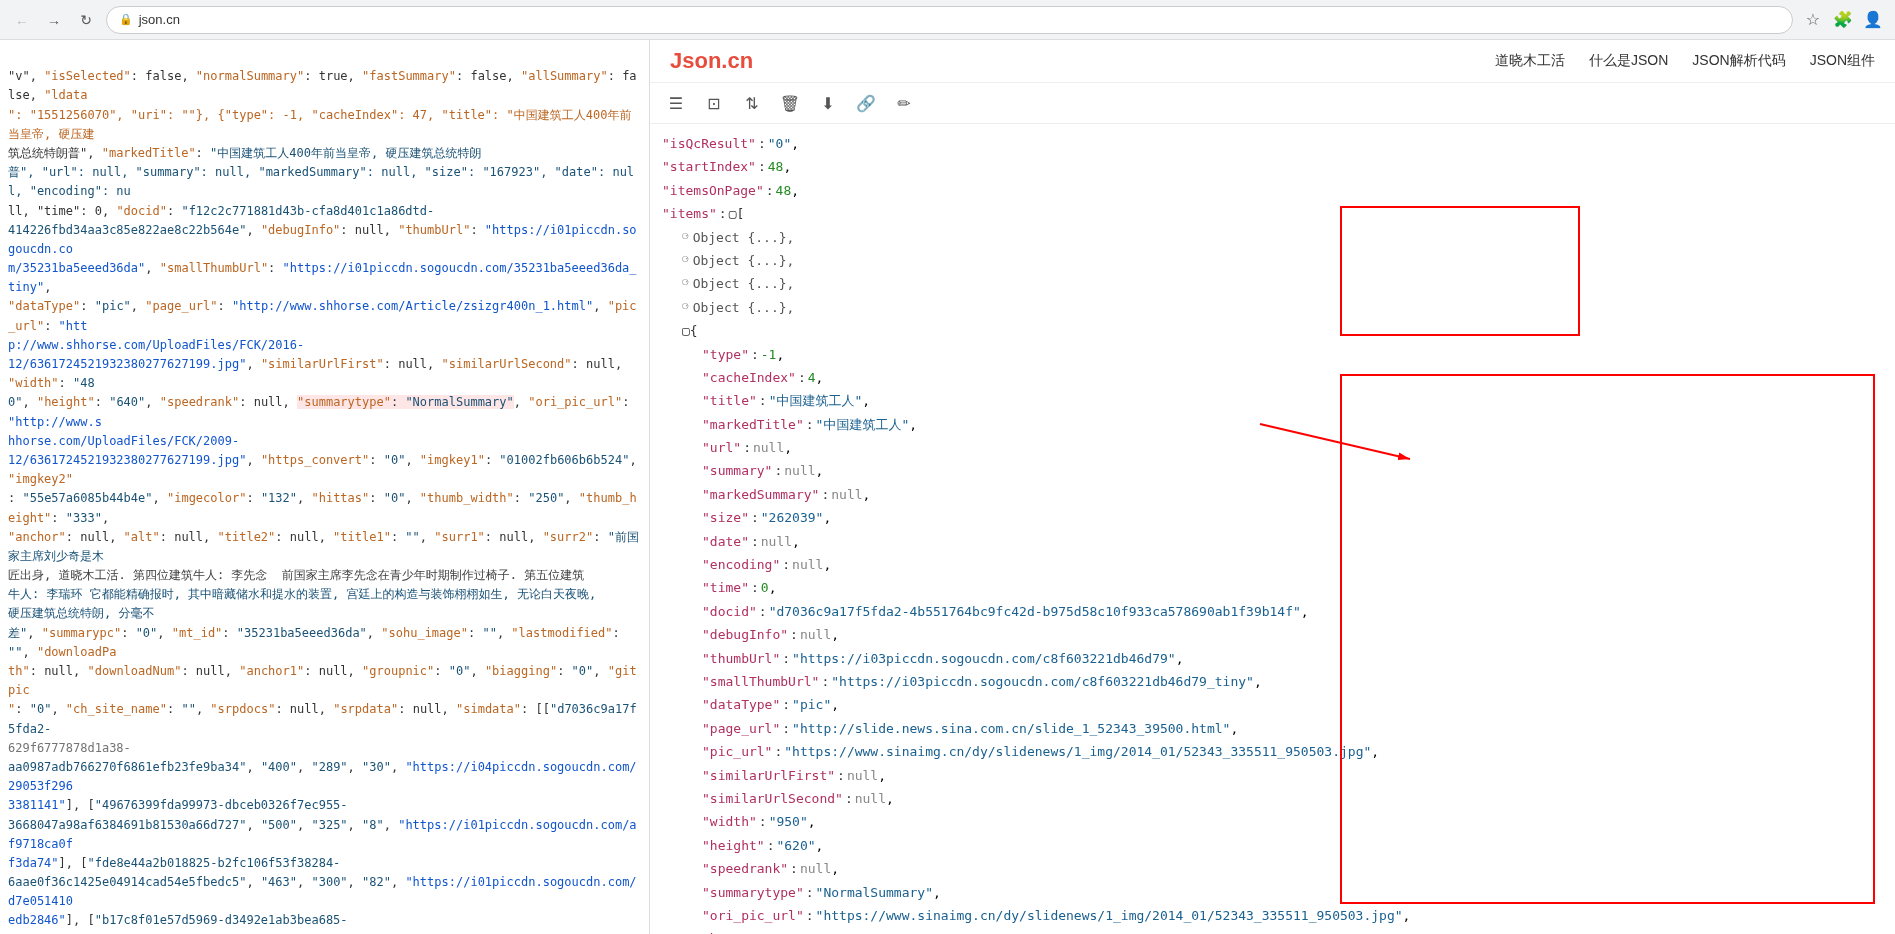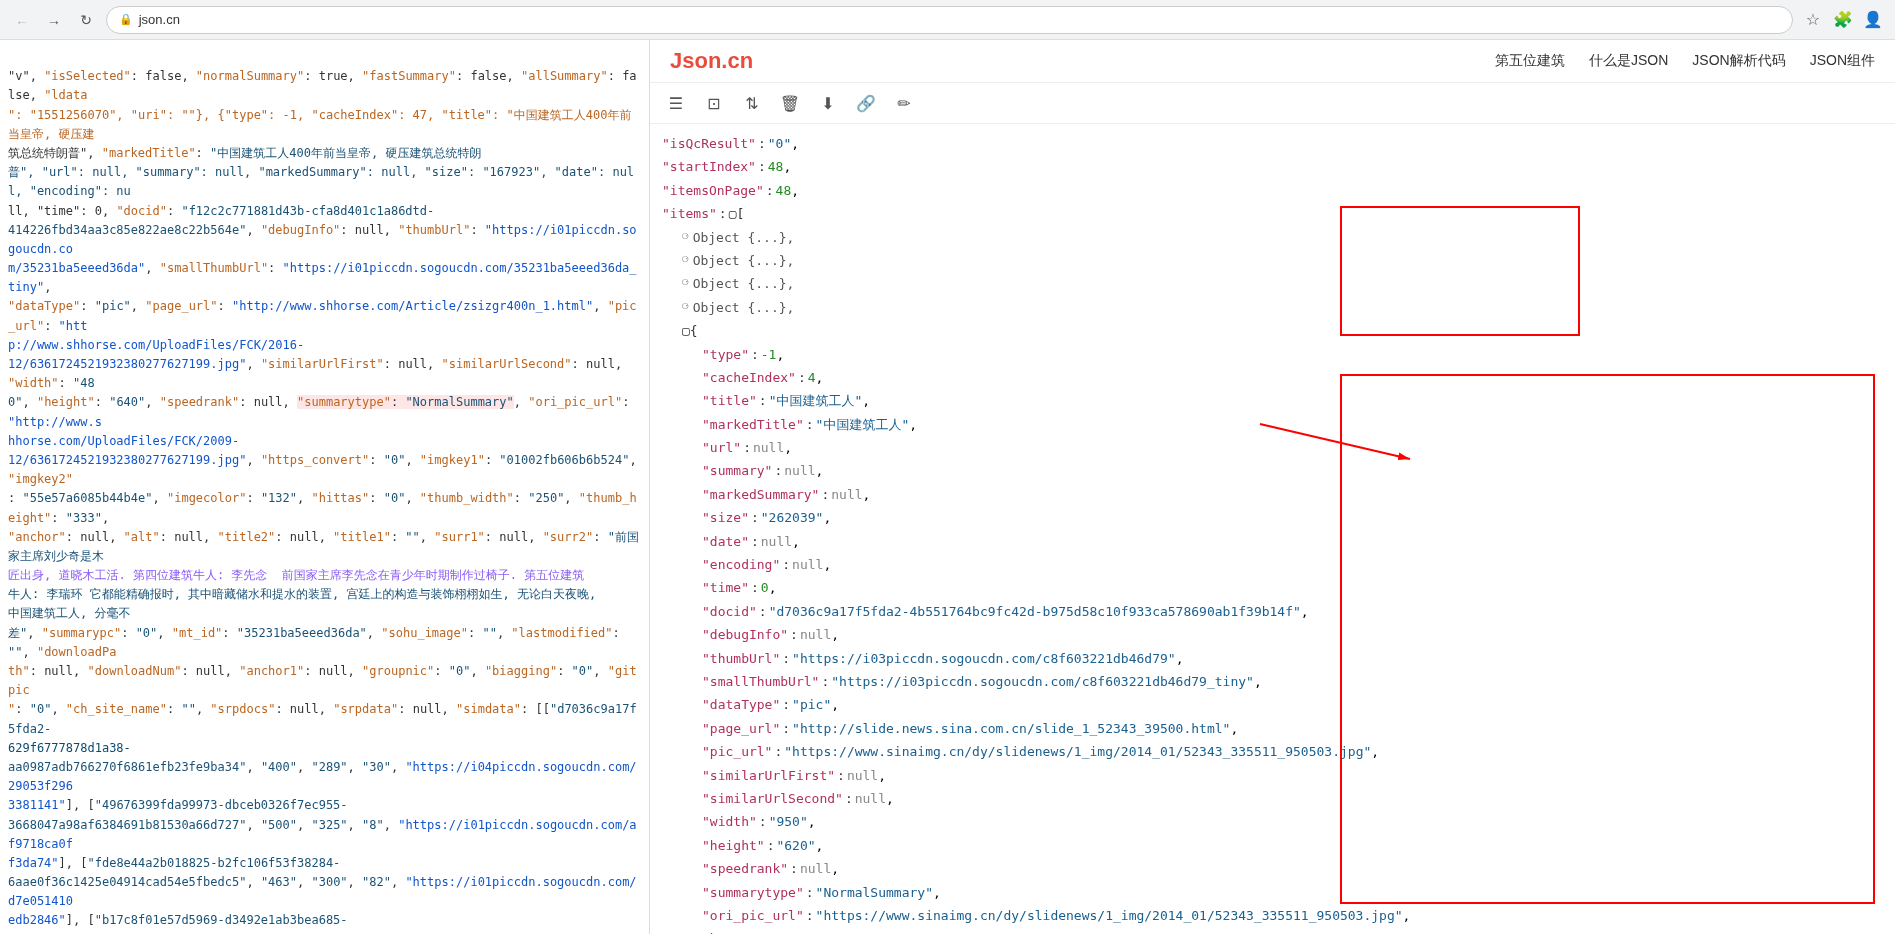--- a/index.html
+++ b/index.html
@@ -200,27 +200,27 @@
 <span style="color:#1a5276;">414226fbd34aa3c85e822ae8c22b564e"</span><span style="color:#333;">, </span><span style="color:#bb6622;">"debugInfo"</span><span style="color:#333;">: null, </span><span style="color:#bb6622;">"thumbUrl"</span><span style="color:#333;">: </span><a href="#" style="color:#1155cc;">"https://i01piccdn.sogoucdn.co</a>
 <a href="#" style="color:#1155cc;">m/35231ba5eeed36da"</a><span style="color:#333;">, </span><span style="color:#bb6622;">"smallThumbUrl"</span><span style="color:#333;">: </span><a href="#" style="color:#1155cc;">"https://i01piccdn.sogoucdn.com/35231ba5eeed36da_tiny"</a><span style="color:#333;">,</span>
 <span style="color:#bb6622;">"dataType"</span><span style="color:#333;">: </span><span style="color:#1a5276;">"pic"</span><span style="color:#333;">, </span><span style="color:#bb6622;">"page_url"</span><span style="color:#333;">: </span><a href="#" style="color:#1155cc;">"http://www.shhorse.com/Article/zsizgr400n_1.html"</a><span style="color:#333;">, </span><span style="color:#bb6622;">"pic_url"</span><span style="color:#333;">: </span><a href="#" style="color:#1155cc;">"htt</a>
 <a href="#" style="color:#1155cc;">p://www.shhorse.com/UploadFiles/FCK/2016-</a>
 <a href="#" style="color:#1155cc;">12/6361724521932380277627199.jpg"</a><span style="color:#333;">, </span><span style="color:#bb6622;">"similarUrlFirst"</span><span style="color:#333;">: null, </span><span style="color:#bb6622;">"similarUrlSecond"</span><span style="color:#333;">: null, </span><span style="color:#bb6622;">"width"</span><span style="color:#333;">: </span><span style="color:#1a5276;">"48</span>
 <span style="color:#1a5276;">0"</span><span style="color:#333;">, </span><span style="color:#bb6622;">"height"</span><span style="color:#333;">: </span><span style="color:#1a5276;">"640"</span><span style="color:#333;">, </span><span style="color:#bb6622;">"speedrank"</span><span style="color:#333;">: null, </span><span style="color:#bb6622; background:#ffe6e6;">"summarytype"</span><span style="color:#333; background:#ffe6e6;">: </span><span style="color:#1a5276; background:#ffe6e6;">"NormalSummary"</span><span style="color:#333;">, </span><span style="color:#bb6622;">"ori_pic_url"</span><span style="color:#333;">: </span><a href="#" style="color:#1155cc;">"http://www.s</a>
 <a href="#" style="color:#1155cc;">hhorse.com/UploadFiles/FCK/2009-</a>
 <a href="#" style="color:#1155cc;">12/6361724521932380277627199.jpg"</a><span style="color:#333;">, </span><span style="color:#bb6622;">"https_convert"</span><span style="color:#333;">: </span><span style="color:#1a5276;">"0"</span><span style="color:#333;">, </span><span style="color:#bb6622;">"imgkey1"</span><span style="color:#333;">: </span><span style="color:#1a5276;">"01002fb606b6b524"</span><span style="color:#333;">, </span><span style="color:#bb6622;">"imgkey2"</span>
 <span style="color:#333;">: </span><span style="color:#1a5276;">"55e57a6085b44b4e"</span><span style="color:#333;">, </span><span style="color:#bb6622;">"imgecolor"</span><span style="color:#333;">: </span><span style="color:#1a5276;">"132"</span><span style="color:#333;">, </span><span style="color:#bb6622;">"hittas"</span><span style="color:#333;">: </span><span style="color:#1a5276;">"0"</span><span style="color:#333;">, </span><span style="color:#bb6622;">"thumb_width"</span><span style="color:#333;">: </span><span style="color:#1a5276;">"250"</span><span style="color:#333;">, </span><span style="color:#bb6622;">"thumb_height"</span><span style="color:#333;">: </span><span style="color:#1a5276;">"333"</span><span style="color:#333;">,</span>
 <span style="color:#bb6622;">"anchor"</span><span style="color:#333;">: null, </span><span style="color:#bb6622;">"alt"</span><span style="color:#333;">: null, </span><span style="color:#bb6622;">"title2"</span><span style="color:#333;">: null, </span><span style="color:#bb6622;">"title1"</span><span style="color:#333;">: </span><span style="color:#1a5276;">""</span><span style="color:#333;">, </span><span style="color:#bb6622;">"surr1"</span><span style="color:#333;">: null, </span><span style="color:#bb6622;">"surr2"</span><span style="color:#333;">: </span><span style="color:#1a5276;">"前国家主席刘少奇是木</span>
-<span style="color:#8b5cf6;">匠出身, 道晓木工活. 第四位建筑牛人: 李先念  前国家主席李先念在青少年时期制作过椅子. 第五位建筑</span>
+<span style="color:#404040;">匠出身, 道晓木工活. 第四位建筑牛人: 李先念  前国家主席李先念在青少年时期制作过椅子. 第五位建筑</span>
 <span style="color:#1a5276;">牛人: 李瑞环 它都能精确报时, 其中暗藏储水和提水的装置, 宫廷上的构造与装饰栩栩如生, 无论白天夜晚,</span>
-<span style="color:#1a5276;">中国建筑工人, 分毫不</span>
+<span style="color:#1a5276;">硬压建筑总统特朗, 分毫不</span>
 <span style="color:#1a5276;">差"</span><span style="color:#333;">, </span><span style="color:#bb6622;">"summarypc"</span><span style="color:#333;">: </span><span style="color:#1a5276;">"0"</span><span style="color:#333;">, </span><span style="color:#bb6622;">"mt_id"</span><span style="color:#333;">: </span><span style="color:#1a5276;">"35231ba5eeed36da"</span><span style="color:#333;">, </span><span style="color:#bb6622;">"sohu_image"</span><span style="color:#333;">: </span><span style="color:#1a5276;">""</span><span style="color:#333;">, </span><span style="color:#bb6622;">"lastmodified"</span><span style="color:#333;">: </span><span style="color:#1a5276;">""</span><span style="color:#333;">, </span><span style="color:#bb6622;">"downloadPa</span>
 <span style="color:#bb6622;">th"</span><span style="color:#333;">: null, </span><span style="color:#bb6622;">"downloadNum"</span><span style="color:#333;">: null, </span><span style="color:#bb6622;">"anchor1"</span><span style="color:#333;">: null, </span><span style="color:#bb6622;">"groupnic"</span><span style="color:#333;">: </span><span style="color:#1a5276;">"0"</span><span style="color:#333;">, </span><span style="color:#bb6622;">"biagging"</span><span style="color:#333;">: </span><span style="color:#1a5276;">"0"</span><span style="color:#333;">, </span><span style="color:#bb6622;">"gitpic</span>
 <span style="color:#bb6622;">"</span><span style="color:#333;">: </span><span style="color:#1a5276;">"0"</span><span style="color:#333;">, </span><span style="color:#bb6622;">"ch_site_name"</span><span style="color:#333;">: </span><span style="color:#1a5276;">""</span><span style="color:#333;">, </span><span style="color:#bb6622;">"srpdocs"</span><span style="color:#333;">: null, </span><span style="color:#bb6622;">"srpdata"</span><span style="color:#333;">: null, </span><span style="color:#bb6622;">"simdata"</span><span style="color:#333;">: [[</span><span style="color:#1a5276;">"d7036c9a17f5fda2-</span>
-<span style="color:#0c4a6e;">629f6777878d1a38-</span>
+<span style="color:#737373;">629f6777878d1a38-</span>
 <span style="color:#1a5276;">aa0987adb766270f6861efb23fe9ba34"</span><span style="color:#333;">, </span><span style="color:#1a5276;">"400"</span><span style="color:#333;">, </span><span style="color:#1a5276;">"289"</span><span style="color:#333;">, </span><span style="color:#1a5276;">"30"</span><span style="color:#333;">, </span><a href="#" style="color:#1155cc;">"https://i04piccdn.sogoucdn.com/29053f296</a>
 <a href="#" style="color:#1155cc;">3381141"</a><span style="color:#333;">], [</span><span style="color:#1a5276;">"49676399fda99973-dbceb0326f7ec955-</span>
 <span style="color:#1a5276;">3668047a98af6384691b81530a66d727"</span><span style="color:#333;">, </span><span style="color:#1a5276;">"500"</span><span style="color:#333;">, </span><span style="color:#1a5276;">"325"</span><span style="color:#333;">, </span><span style="color:#1a5276;">"8"</span><span style="color:#333;">, </span><a href="#" style="color:#1155cc;">"https://i01piccdn.sogoucdn.com/af9718ca0f</a>
 <a href="#" style="color:#1155cc;">f3da74"</a><span style="color:#333;">], [</span><span style="color:#1a5276;">"fde8e44a2b018825-b2fc106f53f38284-</span>
 <span style="color:#1a5276;">6aae0f36c1425e04914cad54e5fbedc5"</span><span style="color:#333;">, </span><span style="color:#1a5276;">"463"</span><span style="color:#333;">, </span><span style="color:#1a5276;">"300"</span><span style="color:#333;">, </span><span style="color:#1a5276;">"82"</span><span style="color:#333;">, </span><a href="#" style="color:#1155cc;">"https://i01piccdn.sogoucdn.com/d7e051410</a>
 <a href="#" style="color:#1155cc;">edb2846"</a><span style="color:#333;">], [</span><span style="color:#1a5276;">"b17c8f01e57d5969-d3492e1ab3bea685-</span>
 <span style="color:#1a5276;">e827572e43ab9c6c0ae99b2b50cd4e1"</span><span style="color:#333;">, </span><span style="color:#1a5276;">"500"</span><span style="color:#333;">, </span><span style="color:#1a5276;">"333"</span><span style="color:#333;">, </span><span style="color:#1a5276;">"100"</span><span style="color:#333;">, </span><a href="#" style="color:#1155cc;">"https://i03piccdn.sogoucdn.com/e4d6137d</a>
 
 
 
@@ -234,21 +234,21 @@
     </div>
   </div>
 
   <div style="flex:1; display:flex; flex-direction:column; position:relative;">
 
     <div class="site-header">
       <div class="site-logo">
         <span>Json</span><span style="color:#e74c3c;">.</span><span>cn</span>
       </div>
       <div class="header-nav">
-        <a class="header-nav-item" href="#">第五位建筑</a>
+        <a class="header-nav-item" href="#">道晓木工活</a>
         <a class="header-nav-item" href="#">什么是JSON</a>
         <a class="header-nav-item" href="#">JSON解析代码</a>
         <a class="header-nav-item" href="#">JSON组件</a>
       </div>
     </div>
 
     <div class="right-top-nav">
       <div class="right-top-nav-left">
         <button class="nav-icon-btn" title="树形视图">☰</button>
         <button class="nav-icon-btn" title="复制">⊡</button>

